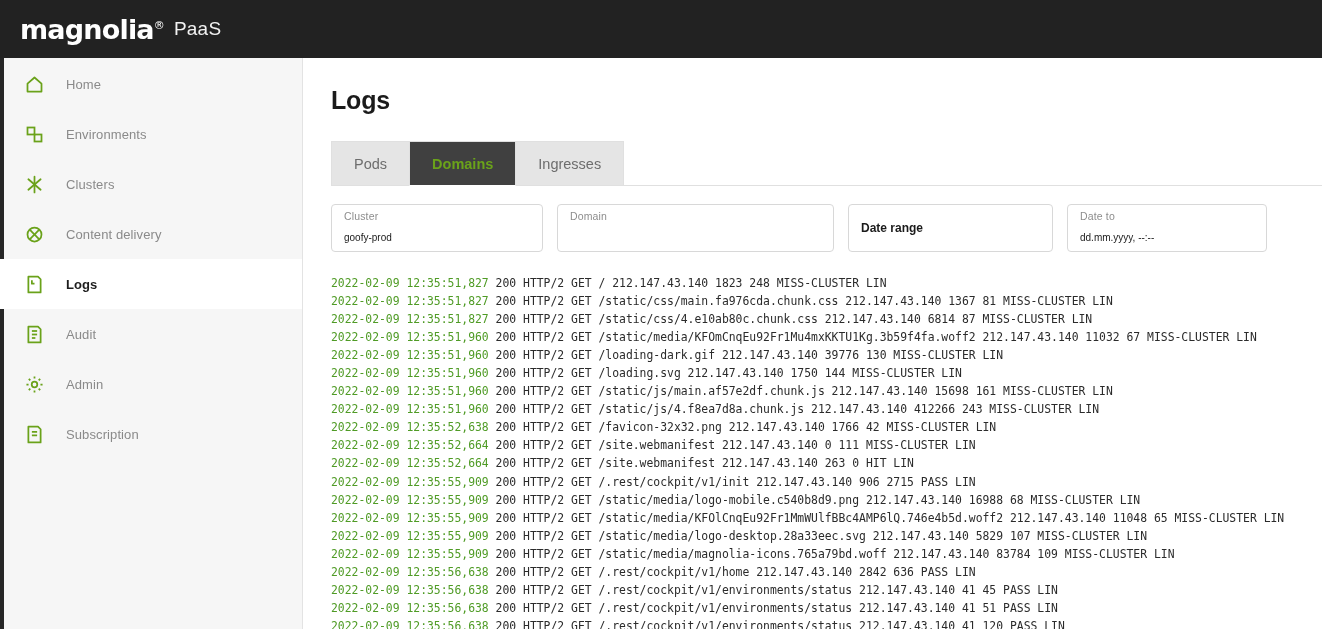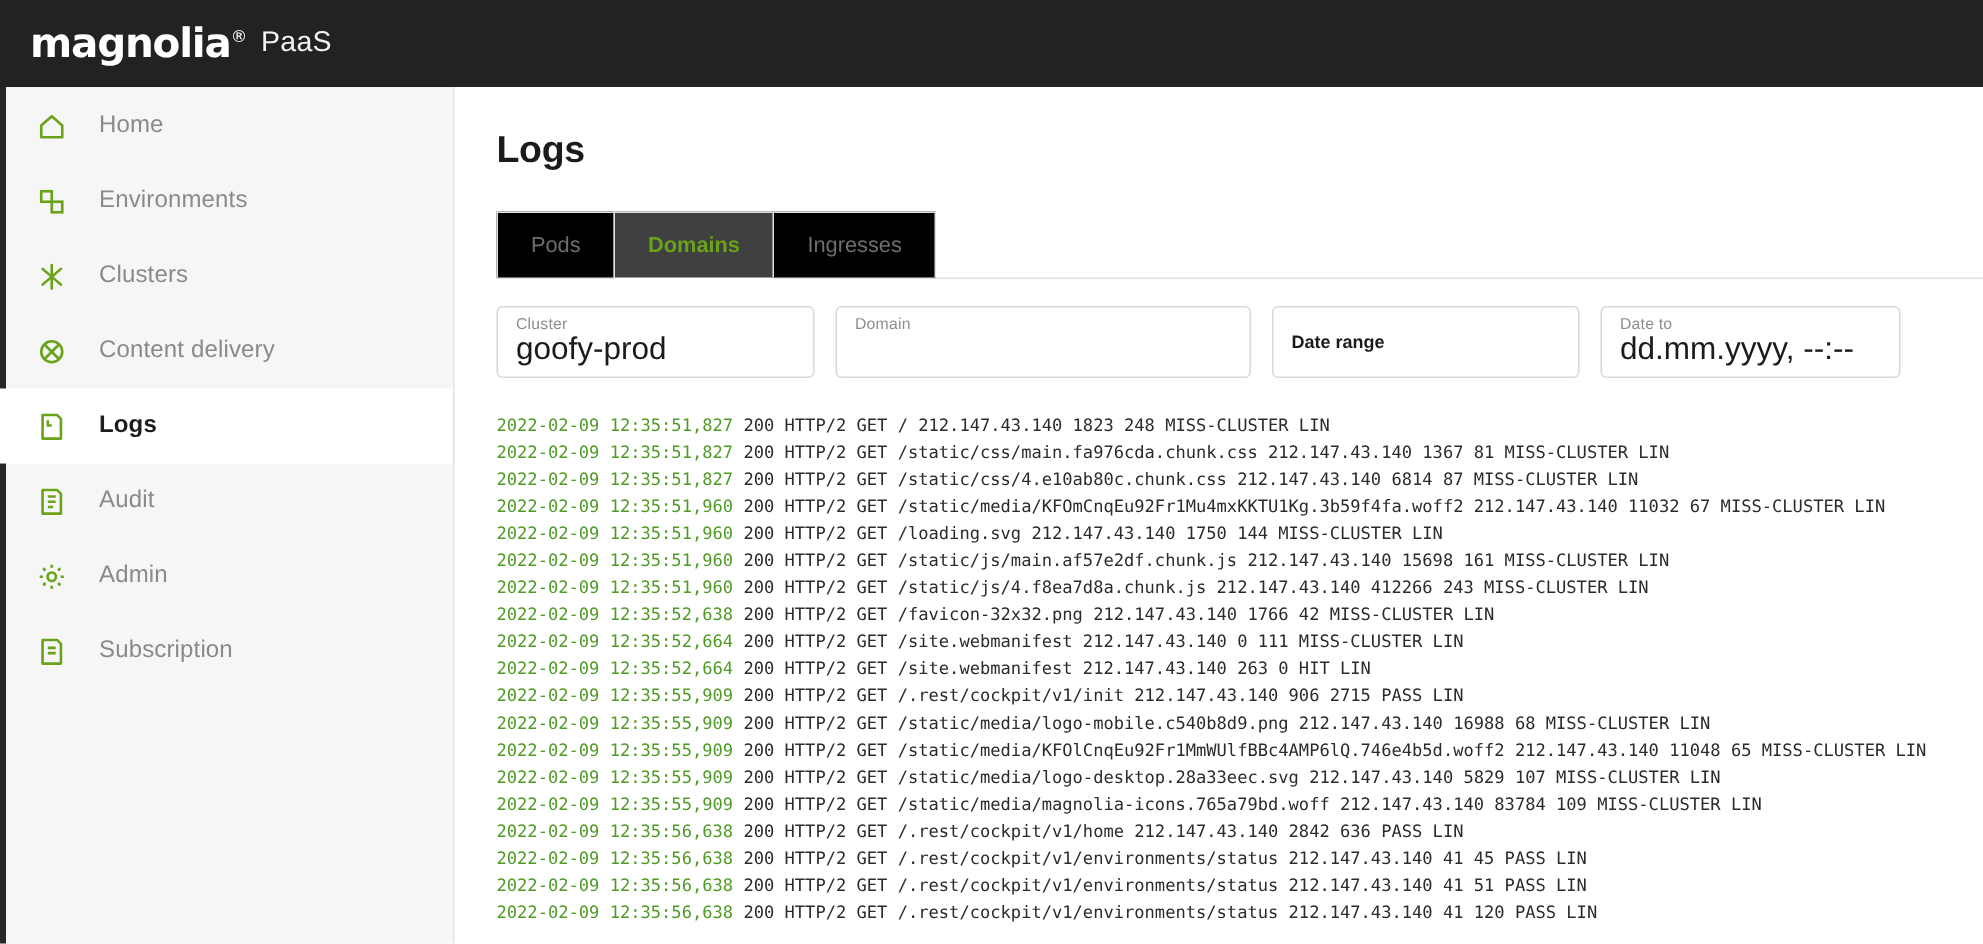--- a/index.html
+++ b/index.html
@@ -63,21 +63,21 @@
     cursor: pointer;
   }
   .nav-item .ico {
     width: 24px; height: 24px;
     display: flex; align-items: center; justify-content: center;
     margin-right: 20px;
     flex: 0 0 24px;
   }
   .nav-item .ico svg { display: block; }
   .nav-item .lbl {
-    font-size: 16px;
+    font-size: 13px;
     color: #8a8a8a;
     letter-spacing: 0.1px;
   }
   .nav-item.active {
     background: #ffffff;
   }
   .nav-item.active .lbl {
     color: #1d1d1d;
     font-weight: 700;
   }
@@ -103,21 +103,21 @@
     margin: 26px 0 0 27px;
     display: flex;
     align-items: flex-end;
     border-bottom: 1px solid #e0e0e0;
     width: 991px;
   }
   .tab {
     padding: 0 22px;
     height: 44px;
     display: flex; align-items: center; justify-content: center;
-    background: #000000;
+    background: #e5e5e5;
     border: 1px solid #e0e0e0;
     border-bottom: none;
     font-size: 14.5px;
     color: #6d6d6d;
     margin-right: -1px;
     cursor: pointer;
   }
   .tab.active {
     background: #404040;
     color: #6aa21a;
@@ -146,21 +146,21 @@
     padding-bottom: 8px;
   }
   .field .flabel {
     position: absolute;
     top: 5px; left: 12px;
     font-size: 10.5px;
     color: #8d8d8d;
     letter-spacing: 0.15px;
   }
   .field .fvalue {
-    font-size: 21px;
+    font-size: 10px;
     color: #1b1b1b;
     line-height: 1;
     white-space: nowrap;
   }
   .field.cluster { width: 212px; }
   .field.domain  { width: 277px; }
   .field.daterange {
     width: 205px;
     align-items: center;
     padding-bottom: 0;
@@ -320,20 +320,21 @@
 
     </div>
 
   </div>
 
   <div class="logs" id="log-output">
       <div class="log-line"><span class="ts">2022-02-09 12:35:51,827</span><span> 200 HTTP/2 GET / 212.147.43.140 1823 248 MISS-CLUSTER LIN</span></div>
       <div class="log-line"><span class="ts">2022-02-09 12:35:51,827</span><span> 200 HTTP/2 GET /static/css/main.fa976cda.chunk.css 212.147.43.140 1367 81 MISS-CLUSTER LIN</span></div>
       <div class="log-line"><span class="ts">2022-02-09 12:35:51,827</span><span> 200 HTTP/2 GET /static/css/4.e10ab80c.chunk.css 212.147.43.140 6814 87 MISS-CLUSTER LIN</span></div>
       <div class="log-line"><span class="ts">2022-02-09 12:35:51,960</span><span> 200 HTTP/2 GET /static/media/KFOmCnqEu92Fr1Mu4mxKKTU1Kg.3b59f4fa.woff2 212.147.43.140 11032 67 MISS-CLUSTER LIN</span></div>
+      <div class="log-line"><span class="ts">2022-02-09 12:35:51,960</span><span> 200 HTTP/2 GET /loading-dark.gif 212.147.43.140 39776 130 MISS-CLUSTER LIN</span></div>
       <div class="log-line"><span class="ts">2022-02-09 12:35:51,960</span><span> 200 HTTP/2 GET /loading.svg 212.147.43.140 1750 144 MISS-CLUSTER LIN</span></div>
       <div class="log-line"><span class="ts">2022-02-09 12:35:51,960</span><span> 200 HTTP/2 GET /static/js/main.af57e2df.chunk.js 212.147.43.140 15698 161 MISS-CLUSTER LIN</span></div>
       <div class="log-line"><span class="ts">2022-02-09 12:35:51,960</span><span> 200 HTTP/2 GET /static/js/4.f8ea7d8a.chunk.js 212.147.43.140 412266 243 MISS-CLUSTER LIN</span></div>
       <div class="log-line"><span class="ts">2022-02-09 12:35:52,638</span><span> 200 HTTP/2 GET /favicon-32x32.png 212.147.43.140 1766 42 MISS-CLUSTER LIN</span></div>
       <div class="log-line"><span class="ts">2022-02-09 12:35:52,664</span><span> 200 HTTP/2 GET /site.webmanifest 212.147.43.140 0 111 MISS-CLUSTER LIN</span></div>
       <div class="log-line"><span class="ts">2022-02-09 12:35:52,664</span><span> 200 HTTP/2 GET /site.webmanifest 212.147.43.140 263 0 HIT LIN</span></div>
       <div class="log-line"><span class="ts">2022-02-09 12:35:55,909</span><span> 200 HTTP/2 GET /.rest/cockpit/v1/init 212.147.43.140 906 2715 PASS LIN</span></div>
       <div class="log-line"><span class="ts">2022-02-09 12:35:55,909</span><span> 200 HTTP/2 GET /static/media/logo-mobile.c540b8d9.png 212.147.43.140 16988 68 MISS-CLUSTER LIN</span></div>
       <div class="log-line"><span class="ts">2022-02-09 12:35:55,909</span><span> 200 HTTP/2 GET /static/media/KFOlCnqEu92Fr1MmWUlfBBc4AMP6lQ.746e4b5d.woff2 212.147.43.140 11048 65 MISS-CLUSTER LIN</span></div>
       <div class="log-line"><span class="ts">2022-02-09 12:35:55,909</span><span> 200 HTTP/2 GET /static/media/logo-desktop.28a33eec.svg 212.147.43.140 5829 107 MISS-CLUSTER LIN</span></div>

